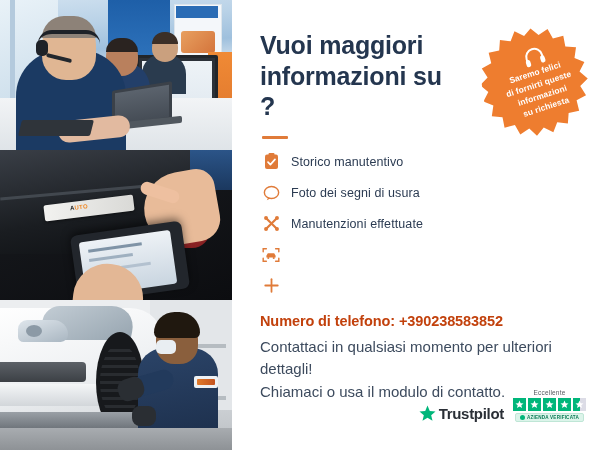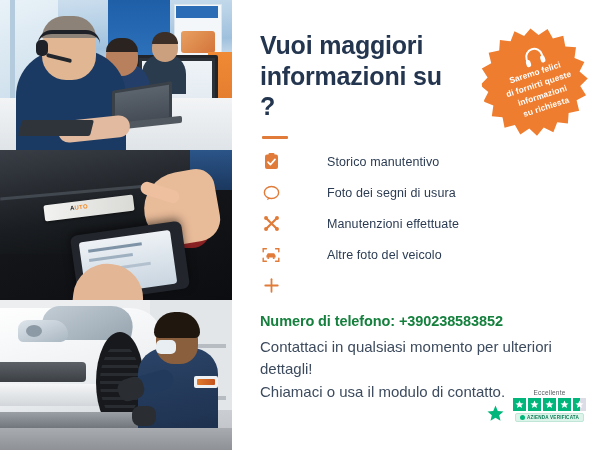--- a/index.html
+++ b/index.html
@@ -152,26 +152,26 @@
 
   
   .content{flex:1;position:relative;padding:30px 18px 8px 28px;box-sizing:border-box;background:#fff;}
   .headline{
     font-size:25px;line-height:1.22;font-weight:bold;color:#24364f;
     letter-spacing:-.2px;margin:0;max-width:200px;
   }
   .rule{width:26px;height:3px;background:#e07b39;margin:14px 0 12px 2px;border-radius:1px;}
 
   .feature-list{list-style:none;margin:0;padding:0;}
-  .feature{display:flex;align-items:center;margin-bottom:9px;gap:36px;}
+  .feature{display:flex;align-items:center;margin-bottom:9px;}
   .fic{width:22px;height:22px;flex:none;display:flex;align-items:center;justify-content:center;
     margin-right:9px;color:#e07b39;}
   .flabel{font-size:12.5px;color:#2b3b52;letter-spacing:.1px;}
 
-  .phone{font-size:14.5px;font-weight:bold;color:#15803d;margin:16px 0 7px 0;letter-spacing:-.1px;}
+  .phone{font-size:14.5px;font-weight:bold;color:#c2410c;margin:16px 0 7px 0;letter-spacing:-.1px;}
   .sub{font-size:15px;color:#3d4b5e;line-height:1.5;margin:0;}
 
   
   .badge-wrap{position:absolute;right:6px;top:26px;width:112px;height:112px;transform:rotate(-8deg);}
   .burst{position:absolute;inset:0;}
   .burst-txt{position:absolute;inset:0;display:flex;flex-direction:column;
     align-items:center;justify-content:center;transform:rotate(-10deg);padding-top:16px;
     box-sizing:border-box;}
   .burst-txt span{display:block;color:#fff;font-size:8.4px;font-weight:bold;
     line-height:1.45;text-align:center;letter-spacing:.1px;white-space:nowrap;}
@@ -325,21 +325,20 @@
               <path d="M1.2 5 V1.8 H4.6"></path>
                 <path d="M17.8 5 V1.8 H14.4"></path>
               <path d="M1.2 12 V15.2 H4.6"></path>
                 <path d="M17.8 12 V15.2 H14.4"></path>
             </g>
             <path d="M4.6 11.2 h9.8 v-2 l-1.5-2.6 h-6.8 l-1.5 2.6 z" fill="#e07b39"></path>
             <circle cx="6.6" cy="11.6" r="1.1" fill="#e07b39"></circle>
             <circle cx="12.4" cy="11.6" r="1.1" fill="#e07b39"></circle>
           </svg>
         </span>
-        <span class="flabel">Altre foto del veicolo</span>
       </li>
 
       <li class="feature">
         <span class="fic">
           <svg width="17" height="17" viewBox="0 0 18 18">
             <g stroke="#e07b39" stroke-width="1.9" stroke-linecap="round">
               <line x1="9" y1="2.4" x2="9" y2="15.6"></line>
               <line x1="2.4" y1="9" x2="15.6" y2="9"></line>
             </g>
           </svg>
@@ -374,20 +373,21 @@
         <span>su richiesta</span>
       </div>
     </div>
 
     <div class="tp">
       <div class="tp-logo">
         <svg width="17" height="17" viewBox="0 0 18 18">
           <path fill="#00b67a" d="M9 0.6 L11.4 6.3 L17.5 6.8 L12.9 10.8 L14.3 16.8 L9 13.6
             L3.7 16.8 L5.1 10.8 L0.5 6.8 L6.6 6.3 Z"></path>
         </svg>
+        <span class="tp-name">Trustpilot</span>
       </div>
       <div class="tp-right">
         <span class="tp-exc">Eccellente</span>
         <div class="stars">
           <span class="star-box">
             <svg width="9" height="9" viewBox="0 0 18 18">
                 <path fill="#fff" d="M9 1 L11.3 6.4 L17 6.8 L12.6 10.6 L14 16.2 L9 13.2 L4 16.2 L5.4 10.6 L1 6.8 L6.7 6.4 Z"></path>
               </svg>
           </span>
           <span class="star-box">

